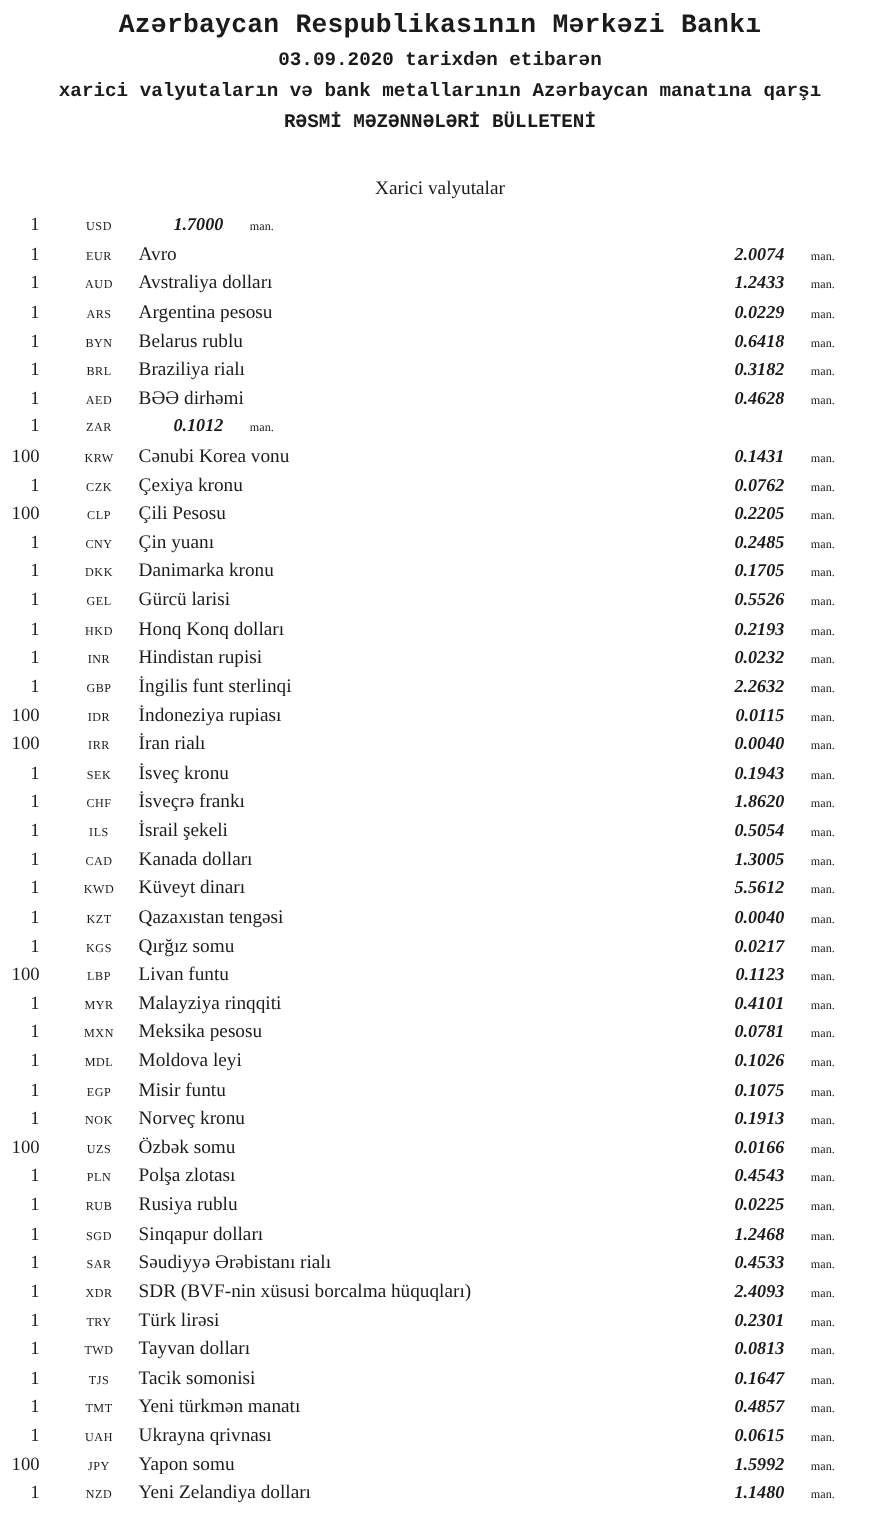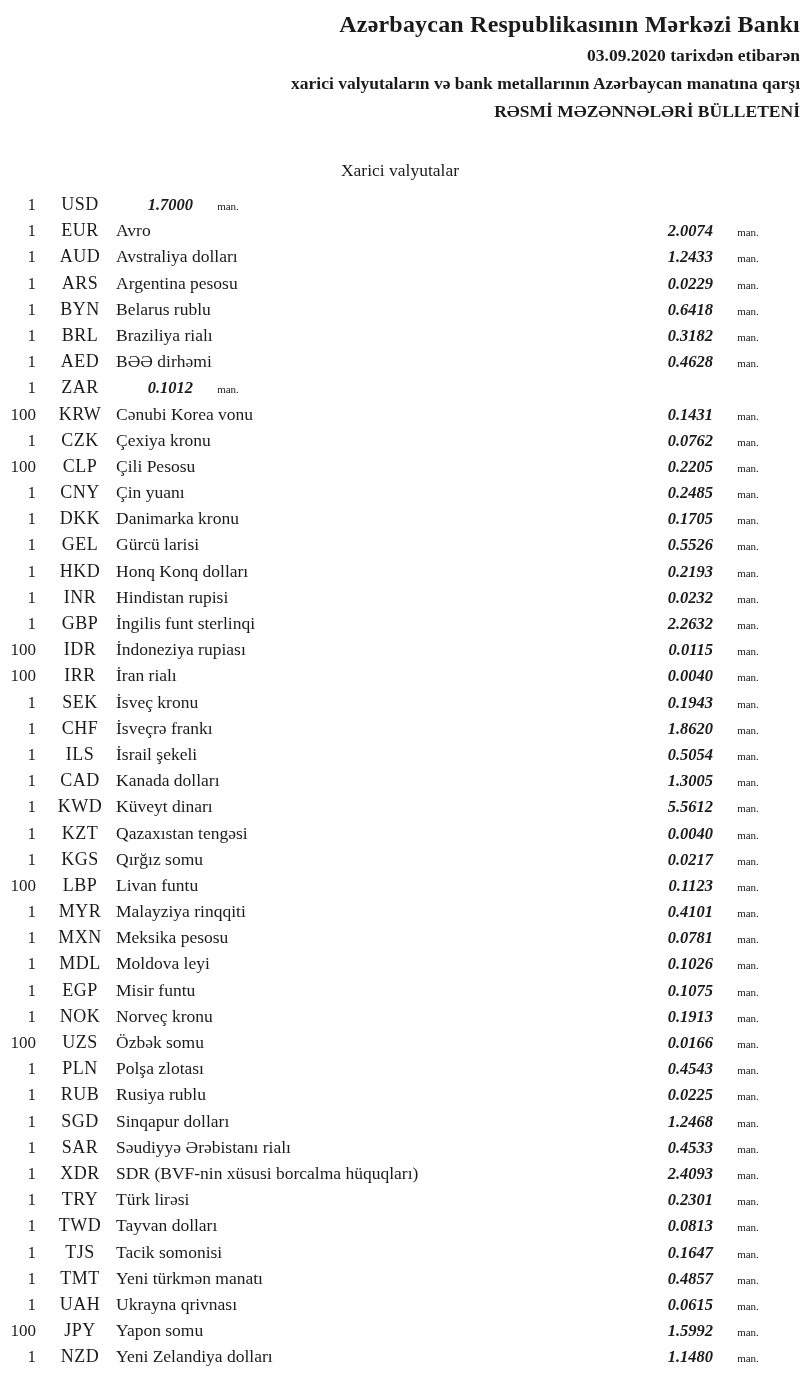--- a/index.html
+++ b/index.html
@@ -13,21 +13,22 @@
     font-family: "Liberation Serif", "DejaVu Serif", serif;
     color: #1b1b1b;
     overflow: hidden;
   }
   .page {
     width: 800px;
     height: 1376px;
     box-sizing: border-box;
   }
   .header {
-    text-align: right;
+    text-align: center;
+    font-family: Liberation Mono, monospace;
   }
   .bank-title {
     margin: 0;
     padding-top: 7px;
     font-size: 24px;
     font-weight: bold;
     line-height: 34px;
     letter-spacing: 0.2px;
   }
   .header-line {
@@ -54,23 +55,23 @@
     white-space: nowrap;
   }
   .cell-qty {
     width: 36px;
     text-align: right;
     font-size: 17px;
     flex: 0 0 auto;
   }
   .cell-code {
     width: 56px;
-    margin-left: 16px;
+    margin-left: 26px;
     text-align: center;
-    font-size: 18px;
+    font-size: 11px;
     letter-spacing: 0.5px;
     flex: 0 0 auto;
   }
   .cell-name {
     flex: 1 1 auto;
     padding-left: 8px;
     font-size: 17.5px;
     overflow: hidden;
   }
   .cell-rate {

